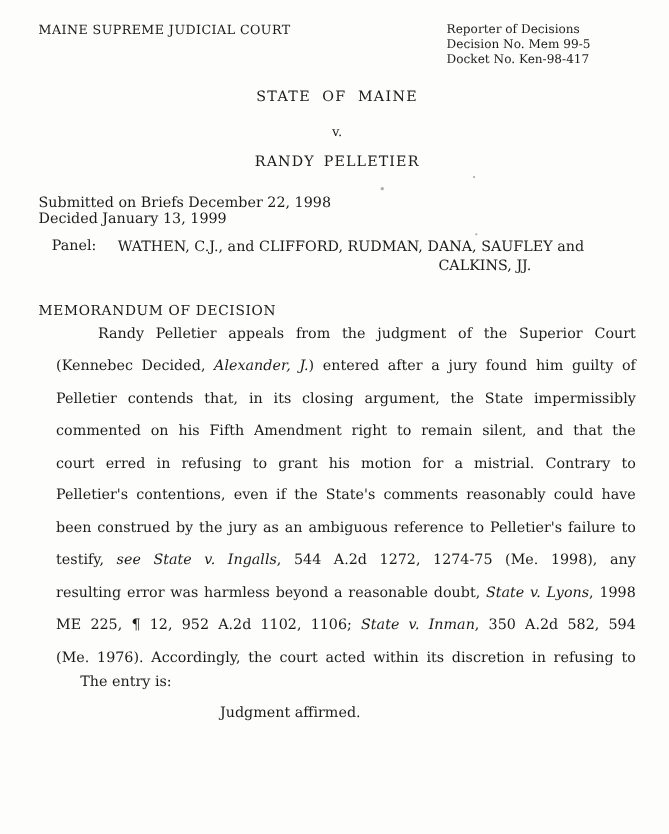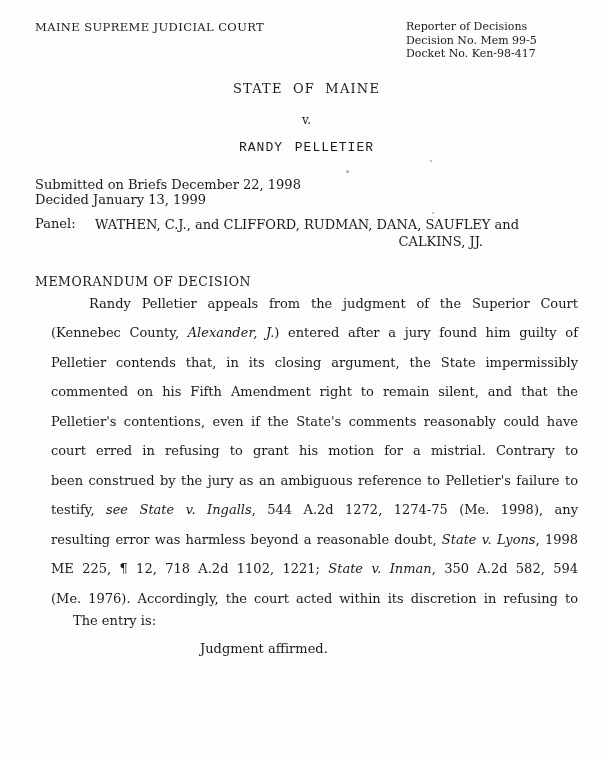--- a/index.html
+++ b/index.html
@@ -17,26 +17,26 @@
   }
 
   
   .header-row { display: flex; justify-content: space-between; align-items: flex-start; }
   .court-name { font-size: 11.5px; letter-spacing: 0.4px; white-space: nowrap; }
   .reporter-block { width: 172px; font-size: 11px; line-height: 13.5px; }
 
   
   .caption-title { text-align: center; font-size: 13px; letter-spacing: 1.2px; word-spacing: 5px; margin-top: 20px; }
   .versus { text-align: center; font-size: 12px; margin-top: 17px; }
-  .defendant-name { text-align: center; font-size: 13px; letter-spacing: 1px; word-spacing: 3px; margin-top: 13px; font-family: Liberation Mono, monospace; }
+  .defendant-name { text-align: center; font-size: 13px; letter-spacing: 1px; word-spacing: 3px; margin-top: 13px; }
   .dates { text-align: left; font-size: 13px; line-height: 15.5px; margin-top: 22px; }
 
   
   .panel-row { display: flex; margin-top: 8px; font-size: 13px; }
-  .panel-label { width: 60px; flex: none; }
+  .panel-label { width: 60px; flex: none; margin-left: 12px; }
   .panel-text { flex: 1; line-height: 17px; }
   .panel-line2 { text-align: right; padding-right: 95px; }
 
   
   .memo-heading { margin-top: 24px; font-size: 12.5px; letter-spacing: 0.6px; }
   .decision-body { margin-top: 0; font-size: 13px; line-height: 29.5px; margin-left: 16px; }
   .jline { text-align: justify; text-align-last: justify; }
   .jline.lastline { text-align: last; text-align-last: left; }
   .jline.indent { text-indent: 38px; }
   .it { font-style: italic; }
@@ -80,29 +80,29 @@
     <div class="panel-text">
       <div class="panel-line1">WATHEN, C.J., and CLIFFORD, RUDMAN, DANA, SAUFLEY and</div>
       <div class="panel-line2">CALKINS, JJ.</div>
     </div>
   </div>
 
   <div class="memo-heading">MEMORANDUM OF DECISION</div>
 
   <div class="decision-body">
       <div class="jline indent"><span>Randy Pelletier appeals from the judgment of the Superior Court</span></div>
-      <div class="jline"><span>(Kennebec County, </span><span class="it">Alexander, J.</span><span>) entered after a jury found him guilty of</span></div>
+      <div class="jline"><span>(Kennebec Decided, </span><span class="it">Alexander, J.</span><span>) entered after a jury found him guilty of</span></div>
       <div class="jline"><span>Pelletier contends that, in its closing argument, the State impermissibly</span></div>
       <div class="jline"><span>commented on his Fifth Amendment right to remain silent, and that the</span></div>
+      <div class="jline"><span>court erred in refusing to grant his motion for a mistrial.  Contrary to</span></div>
       <div class="jline"><span>Pelletier's contentions, even if the State's comments reasonably could have</span></div>
-      <div class="jline"><span>court erred in refusing to grant his motion for a mistrial.  Contrary to</span></div>
       <div class="jline"><span>been construed by the jury as an ambiguous reference to Pelletier's failure to</span></div>
       <div class="jline"><span>testify, </span><span class="it">see State v. Ingalls</span><span>, 544 A.2d 1272, 1274-75 (Me. 1998), any</span></div>
       <div class="jline"><span>resulting error was harmless beyond a reasonable doubt, </span><span class="it">State v. Lyons</span><span>, 1998</span></div>
-      <div class="jline"><span>ME 225, ¶ 12, 718 A.2d 1102, 1221; </span><span class="it">State v. Inman</span><span>, 350 A.2d 582, 594</span></div>
+      <div class="jline"><span>ME 225, ¶ 12, 952 A.2d 1102, 1106; </span><span class="it">State v. Inman</span><span>, 350 A.2d 582, 594</span></div>
       <div class="jline"><span>(Me. 1976).  Accordingly, the court acted within its discretion in refusing to</span></div>
     </div>
 
   <div class="entry-label">The entry is:</div>
 
   <div class="entry-text">Judgment affirmed.</div>
 
   <div class="speck s1"></div>
   <div class="speck s2"></div>
   <div class="speck s3"></div>

